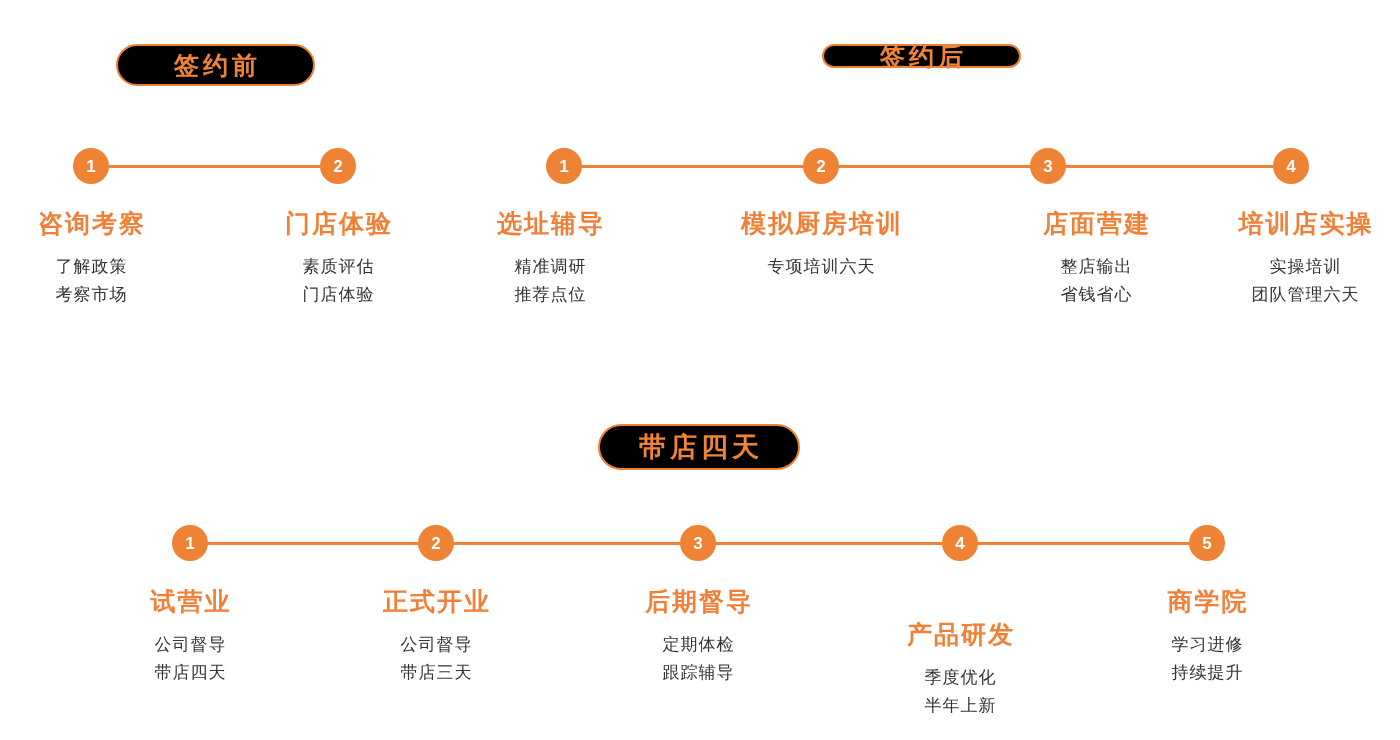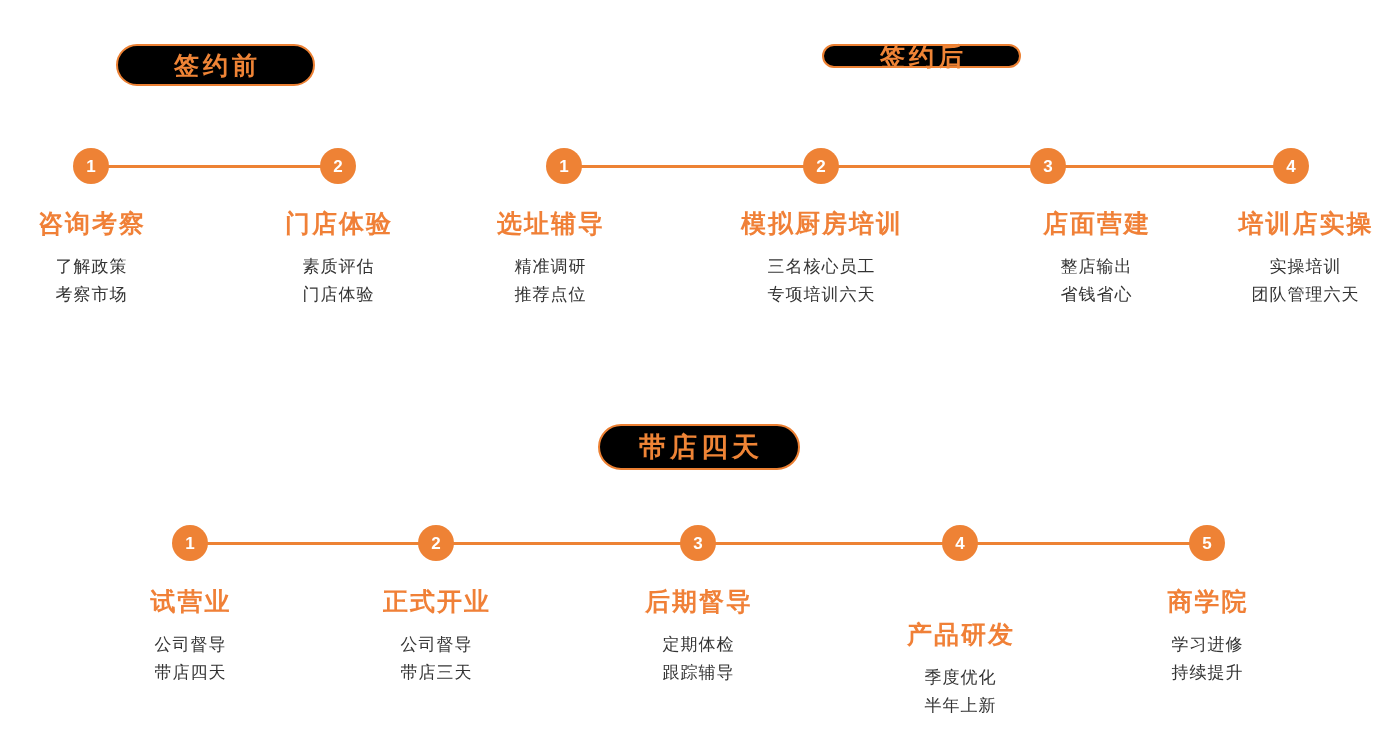--- a/index.html
+++ b/index.html
@@ -152,21 +152,20 @@
       <div class="step" style="left: 550px;">
         <div class="step-title">选址辅导</div>
         <div class="step-lines">
           <span class="step-line">精准调研</span>
           <span class="step-line">推荐点位</span>
         </div>
       </div>
       <div class="step" style="left: 821px;">
         <div class="step-title">模拟厨房培训</div>
         <div class="step-lines">
-          <span class="step-line">三名核心员工</span>
           <span class="step-line">专项培训六天</span>
         </div>
       </div>
       <div class="step" style="left: 1096px;">
         <div class="step-title">店面营建</div>
         <div class="step-lines">
           <span class="step-line">整店输出</span>
           <span class="step-line">省钱省心</span>
         </div>
       </div>

